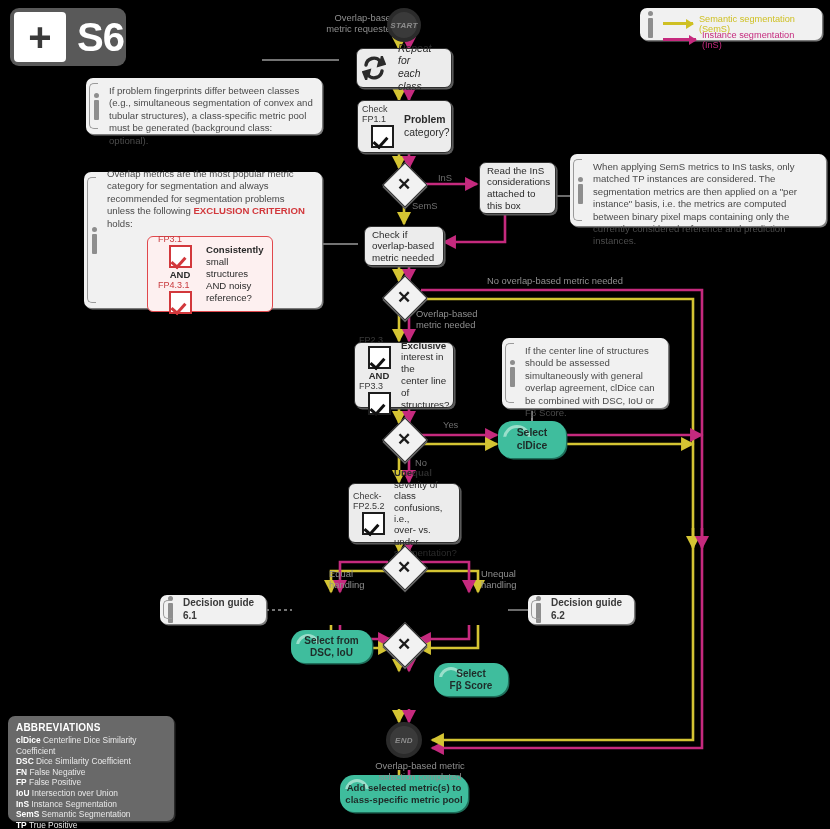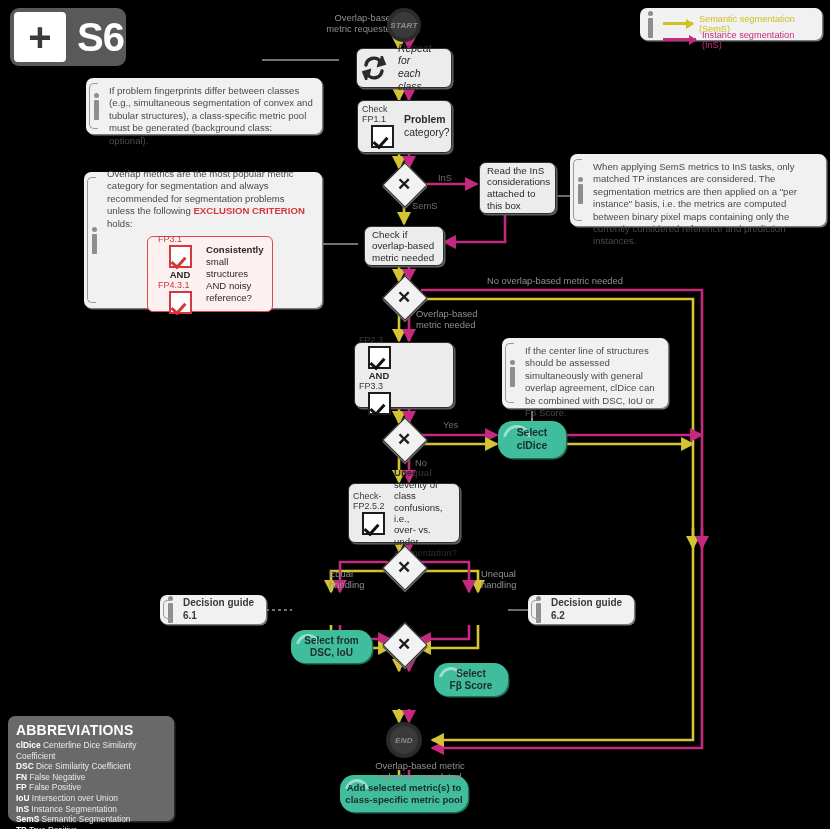--- a/index.html
+++ b/index.html
@@ -87,21 +87,21 @@
   #legend{left:640px;top:8px;width:182px;height:32px;}
   .lgrow{display:flex;align-items:center;height:15px;margin:1px 0;}
   .lgline{width:34px;height:3px;position:relative;margin-right:6px;}
   .lgline::after{content:"";position:absolute;right:-1px;top:-3.5px;border-left:8px solid currentColor;
        border-top:5px solid transparent;border-bottom:5px solid transparent;}
   .lgtxt{font-size:9.2px;}
 
   
   #abbr{left:8px;top:716px;width:166px;height:105px;background:#696969;border-radius:7px;
         box-shadow:1.5px 1.5px 0 0 #2b2b2b;padding:6px 8px;}
-  #abbr h4{margin:0 0 2px 0;font-size:14px;font-weight:bold;color:#fff;letter-spacing:.2px;}
+  #abbr h4{margin:0 0 2px 0;font-size:10px;font-weight:bold;color:#fff;letter-spacing:.2px;}
   #abbr .row{font-size:8.4px;line-height:10.6px;color:#e9e9e9;}
   #abbr .row b{color:#fff;font-weight:bold;}
 
   svg#wires{position:absolute;left:0;top:0;width:830px;height:829px;pointer-events:none;}
   .sems{stroke:#d4c433;}
   .ins{stroke:#c52a7e;}
   .grey{stroke:#9a9a9a;}
 </style>
 </head>
 <body>
@@ -315,20 +315,26 @@
 metric needed</div>
 
   <div class="abs node" style="left:354px;top:342px;width:100px;height:66px;">
     <div class="chkcol">
       <div class="chklabel" style="width:100%;text-align:left;">FP2.3</div>
       <div class="chkbox"></div>
       <div class="andlbl">AND</div>
       <div class="chklabel" style="width:100%;text-align:left;">FP3.3</div>
       <div class="chkbox"></div>
     </div>
+    <div class="body" style="padding-left:2px;font-size:9.8px;line-height:11.8px;">
+      <b>Exclusive</b><br>
+      <span style="white-space:pre-line;">interest in the
+center line of
+structures?</span>
+    </div>
   </div>
 
   <div class="abs infobox" style="left:502px;top:338px;width:166px;height:70px;">
     <div class="rail"></div>
     <div class="ibar">
         <div class="dot"></div>
         <div class="stem"></div>
       </div>
     <div class="itext">If the center line of structures should be assessed simultaneously with general overlap agreement, clDice can be combined with DSC, IoU or Fβ Score.</div>
   </div>

